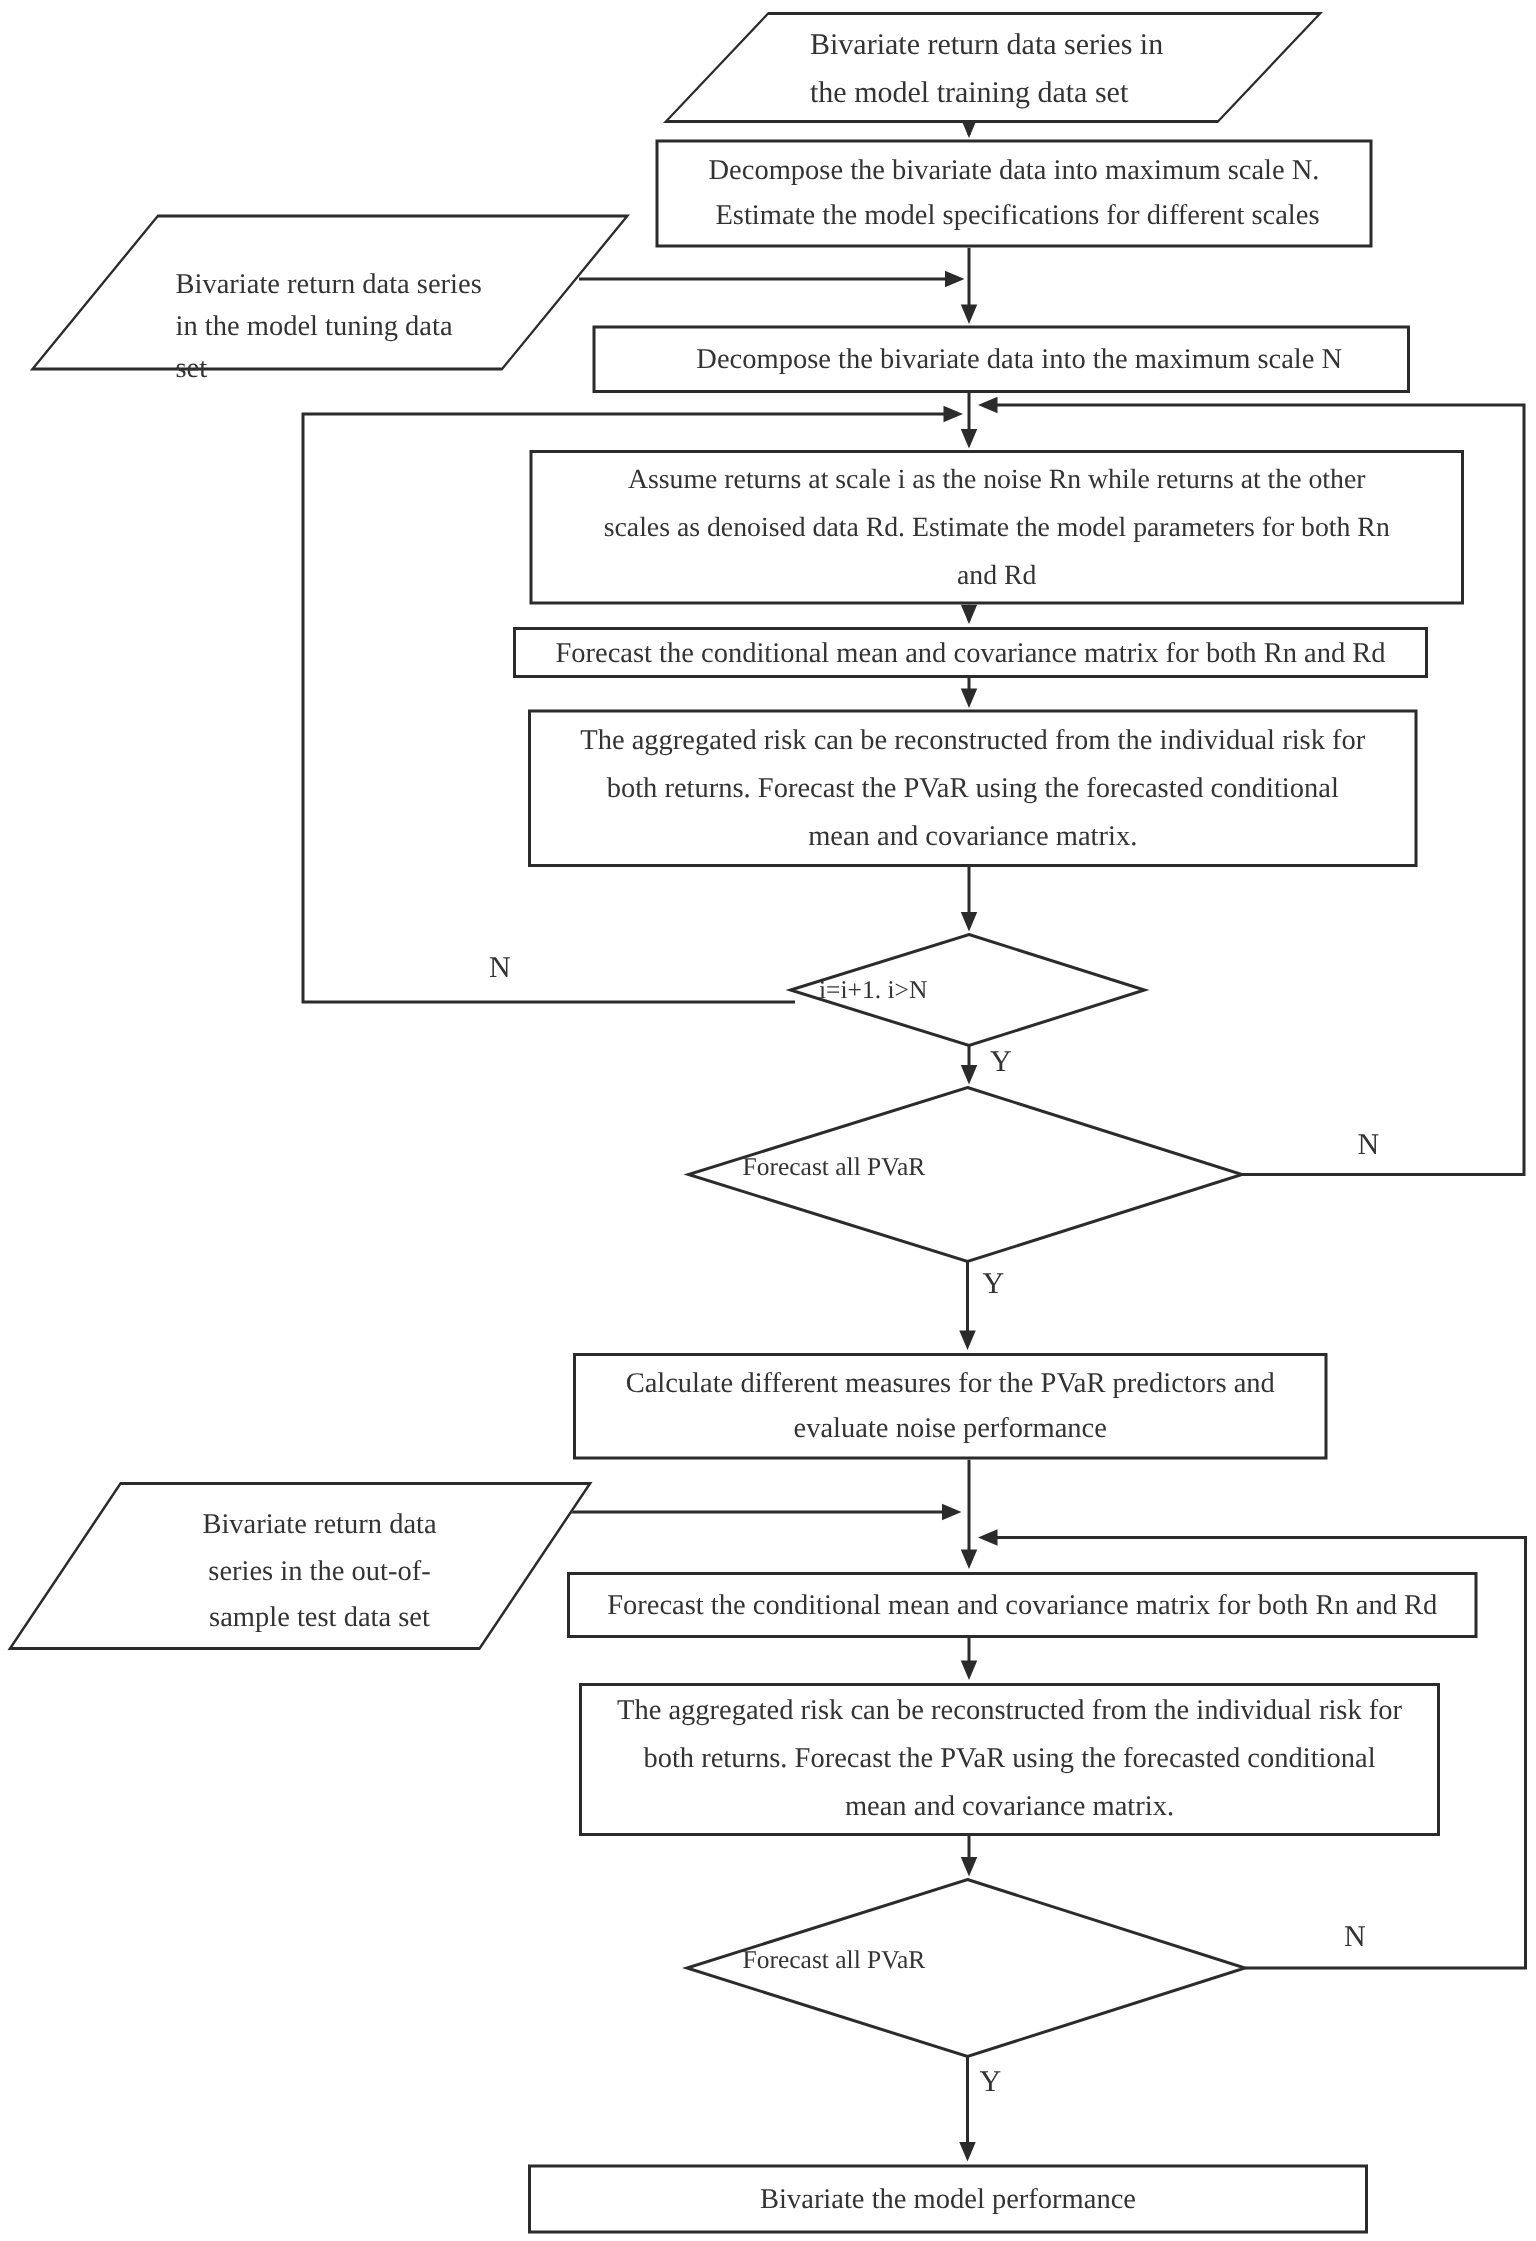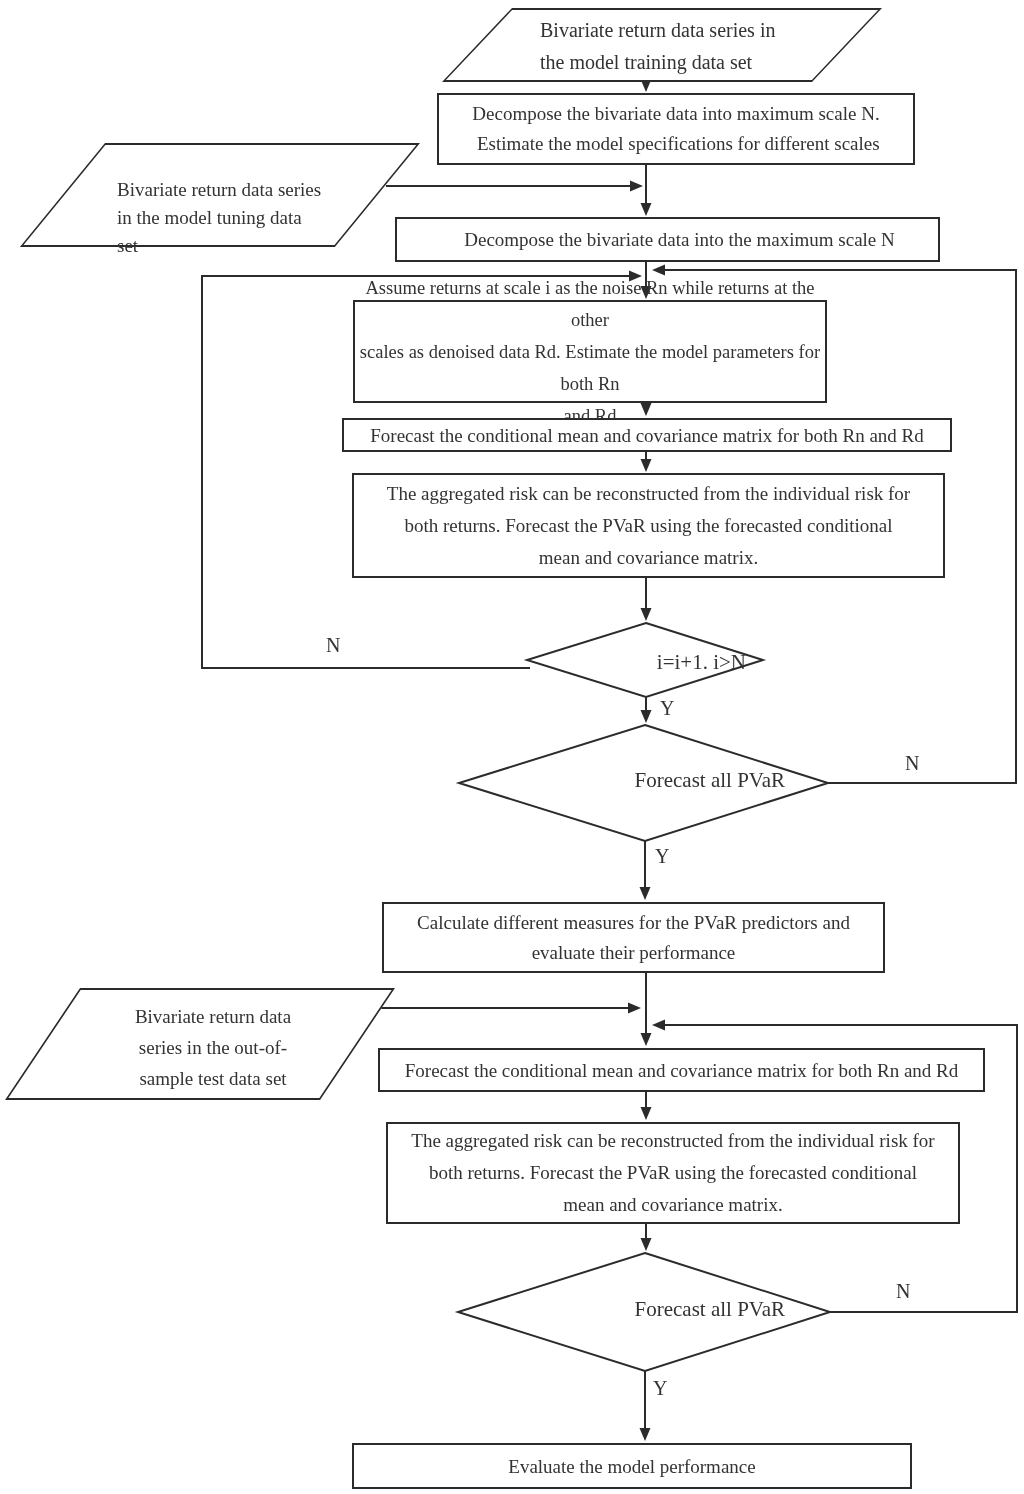--- a/index.html
+++ b/index.html
@@ -11,21 +11,21 @@
   .box{
     position:absolute;box-sizing:border-box;border:2px solid #2b2b2b;background:#ffffff;
     display:flex;align-items:center;justify-content:center;text-align:center;
     white-space:pre-line;font-size:19px;line-height:31px;z-index:2;
   }
   .skew{
     position:absolute;box-sizing:border-box;border:2px solid #2b2b2b;background:#ffffff;
     z-index:1;transform-origin:0 0;
   }
   .olabel{position:absolute;z-index:3;white-space:pre-line;font-size:20px;line-height:29px;}
-  .dlabel{position:absolute;z-index:3;text-align:right;font-size:21px;}
+  .dlabel{position:absolute;z-index:3;text-align:left;font-size:17px;}
   .edge{position:absolute;z-index:3;font-size:20px;}
 </style>
 </head>
 <body>
 
 <div id="stage">
 
   <svg id="wires" width="1024" height="1494" viewBox="0 0 1024 1494">
     <g stroke="#2b2b2b" stroke-width="2" fill="none">
 
@@ -116,34 +116,34 @@
   <div class="olabel" style="left:117px;top:156px;width:250px;text-align:left;line-height:28px;font-size:19px;margin-top:20px;">Bivariate return data series
 in the model tuning data
 set</div>
   <div class="olabel" style="left:88px;top:1001px;width:250px;text-align:center;line-height:31px;font-size:19px;">Bivariate return data
 series in the out-of-
 sample test data set</div>
 
   <div class="box" style="left:437px;top:93px;width:478px;height:72px;line-height:30px;text-align:right;">Decompose the bivariate data into maximum scale N.
 Estimate the model specifications for different scales</div>
   <div class="box" style="left:395px;top:217px;width:545px;height:45px;padding-left:24px;">Decompose the bivariate data into the maximum scale N</div>
-  <div class="box" style="left:353px;top:300px;width:474px;height:103px;line-height:32px;font-size:18.5px;">Assume returns at scale i as the noise Rn while returns at the other
+  <div class="box" style="left:353px;top:300px;width:623px;height:103px;line-height:32px;font-size:18.5px;">Assume returns at scale i as the noise Rn while returns at the other
 scales as denoised data Rd. Estimate the model parameters for both Rn
 and Rd</div>
   <div class="box" style="left:342px;top:418px;width:610px;height:34px;">Forecast the conditional mean and covariance matrix for both Rn and Rd</div>
   <div class="box" style="left:352px;top:473px;width:593px;height:105px;line-height:32px;">The aggregated risk can be reconstructed from the individual risk for
 both returns. Forecast the PVaR using the forecasted conditional
 mean and covariance matrix.</div>
   <div class="box" style="left:382px;top:902px;width:503px;height:71px;line-height:30px;">Calculate different measures for the PVaR predictors and
-evaluate their performance</div>
+evaluate noise performance</div>
   <div class="box" style="left:378px;top:1048px;width:607px;height:44px;">Forecast the conditional mean and covariance matrix for both Rn and Rd</div>
   <div class="box" style="left:386px;top:1122px;width:574px;height:102px;line-height:32px;">The aggregated risk can be reconstructed from the individual risk for
 both returns. Forecast the PVaR using the forecasted conditional
 mean and covariance matrix.</div>
-  <div class="box" style="left:352px;top:1443px;width:560px;height:46px;">Evaluate the model performance</div>
+  <div class="box" style="left:352px;top:1443px;width:560px;height:46px;">Bivariate the model performance</div>
 
   <div class="dlabel" style="left:546px;top:650px;width:200px;">i=i+1. i&gt;N</div>
   <div class="dlabel" style="left:495px;top:768px;width:290px;">Forecast all PVaR</div>
   <div class="dlabel" style="left:495px;top:1297px;width:290px;">Forecast all PVaR</div>
 
   <div class="edge" style="left:326px;top:634px;">N</div>
   <div class="edge" style="left:660px;top:697px;">Y</div>
   <div class="edge" style="left:905px;top:752px;">N</div>
   <div class="edge" style="left:655px;top:845px;">Y</div>
   <div class="edge" style="left:896px;top:1280px;">N</div>

